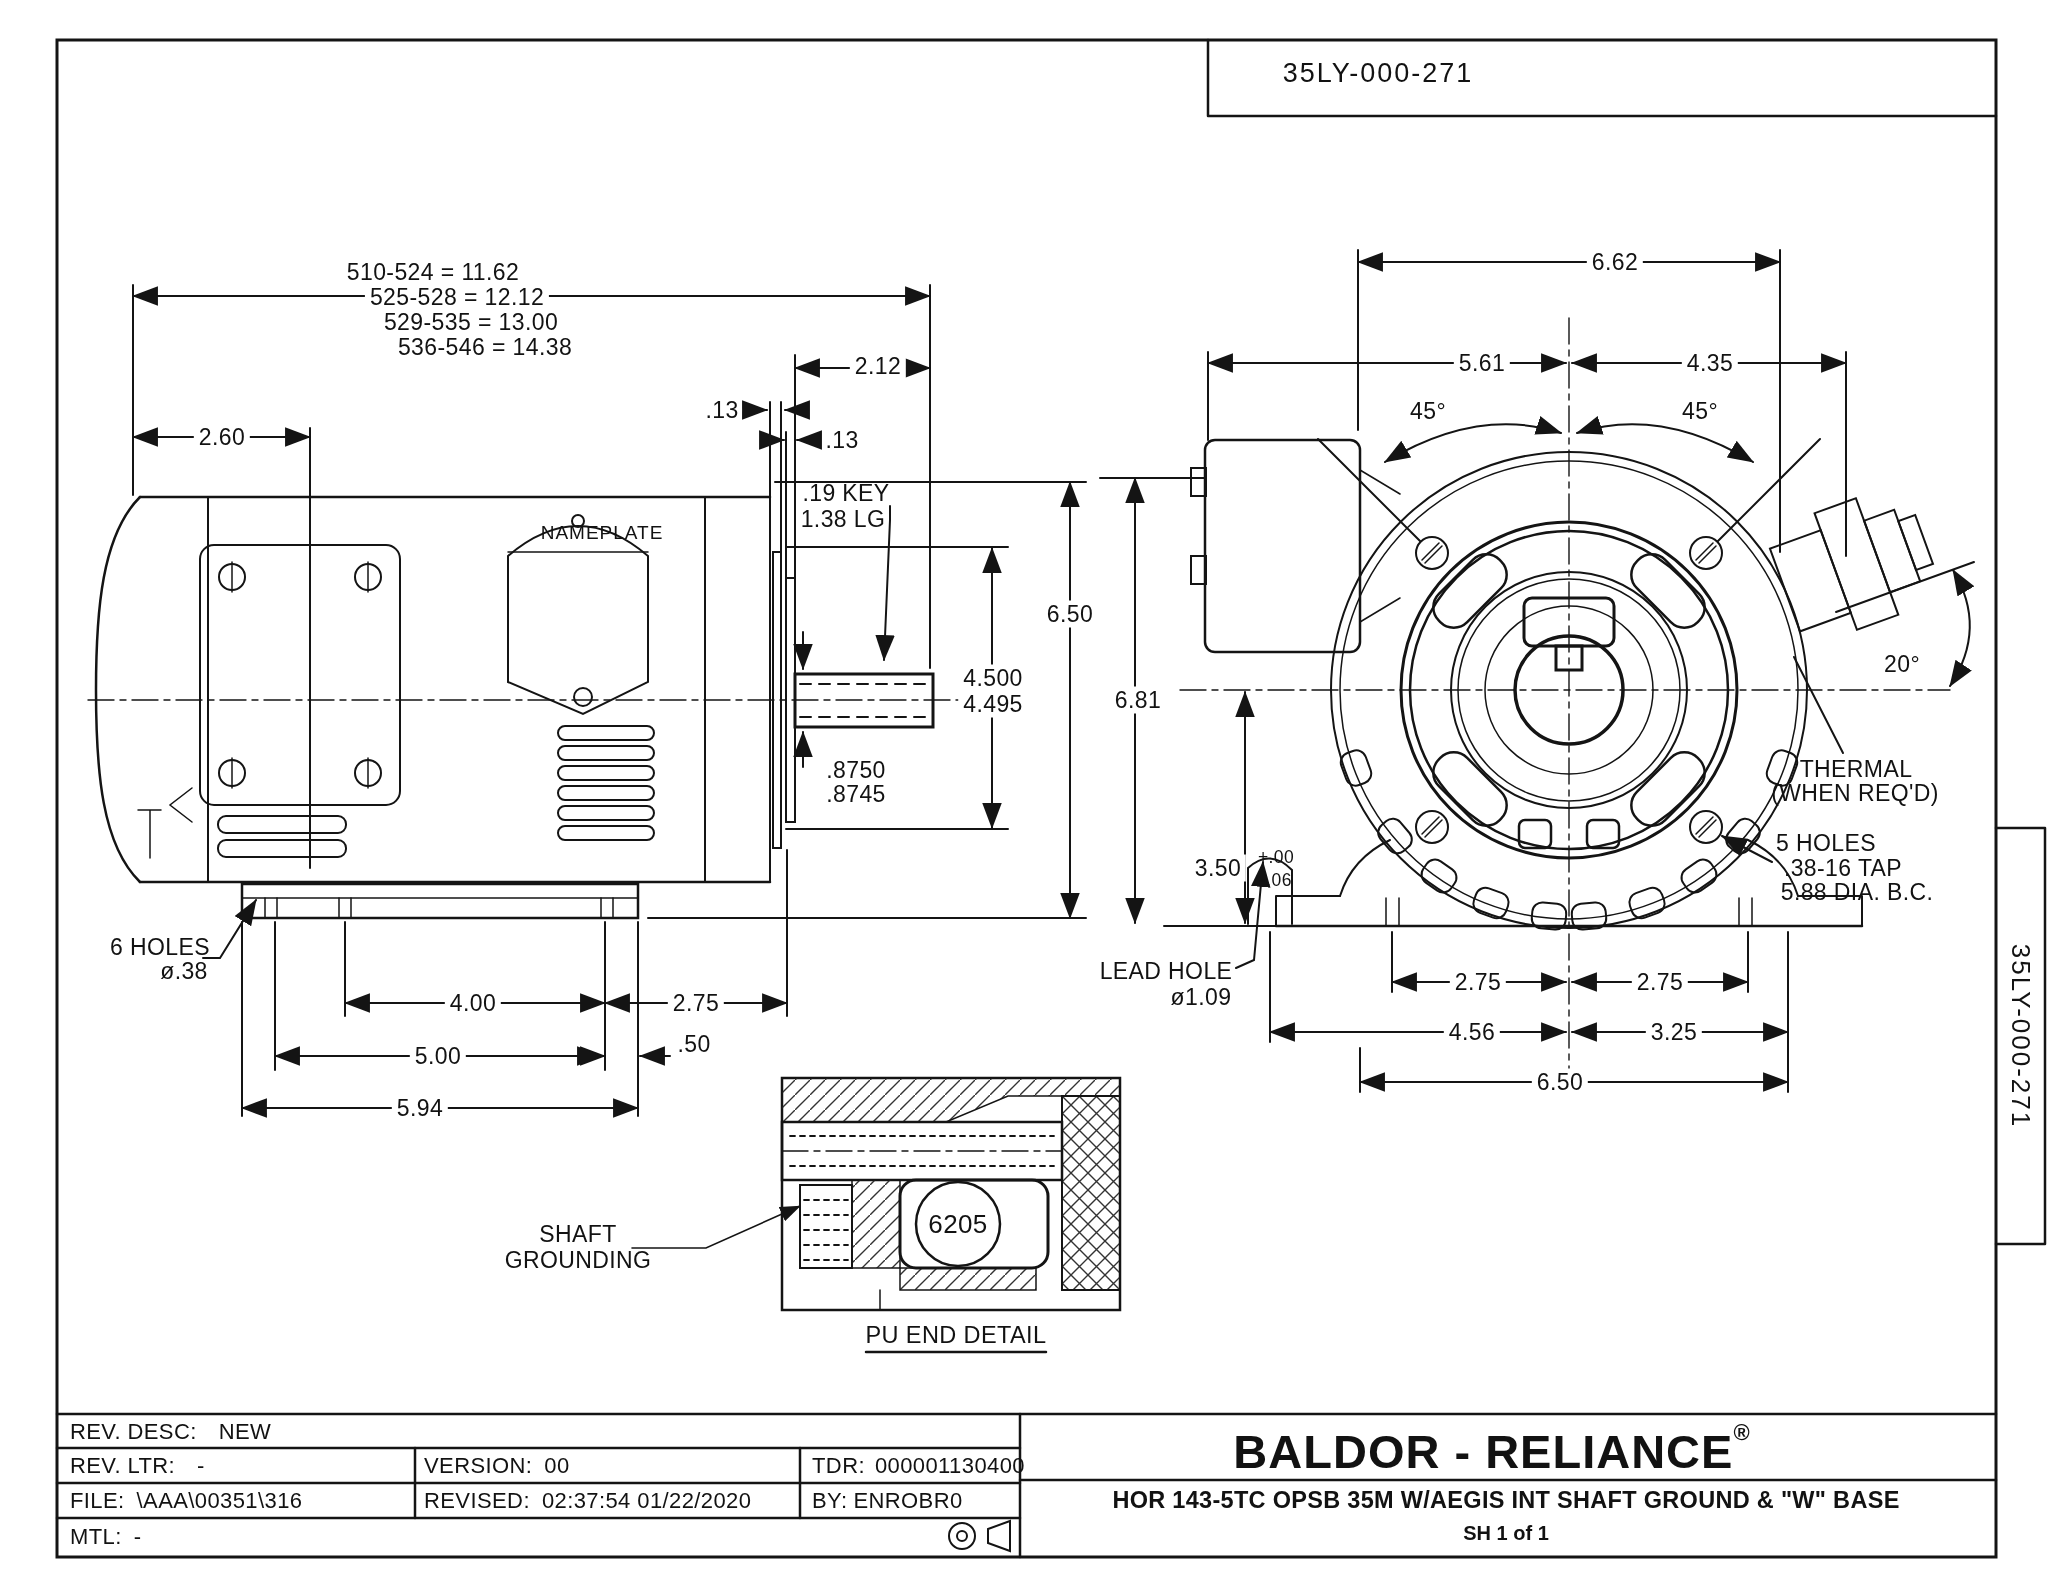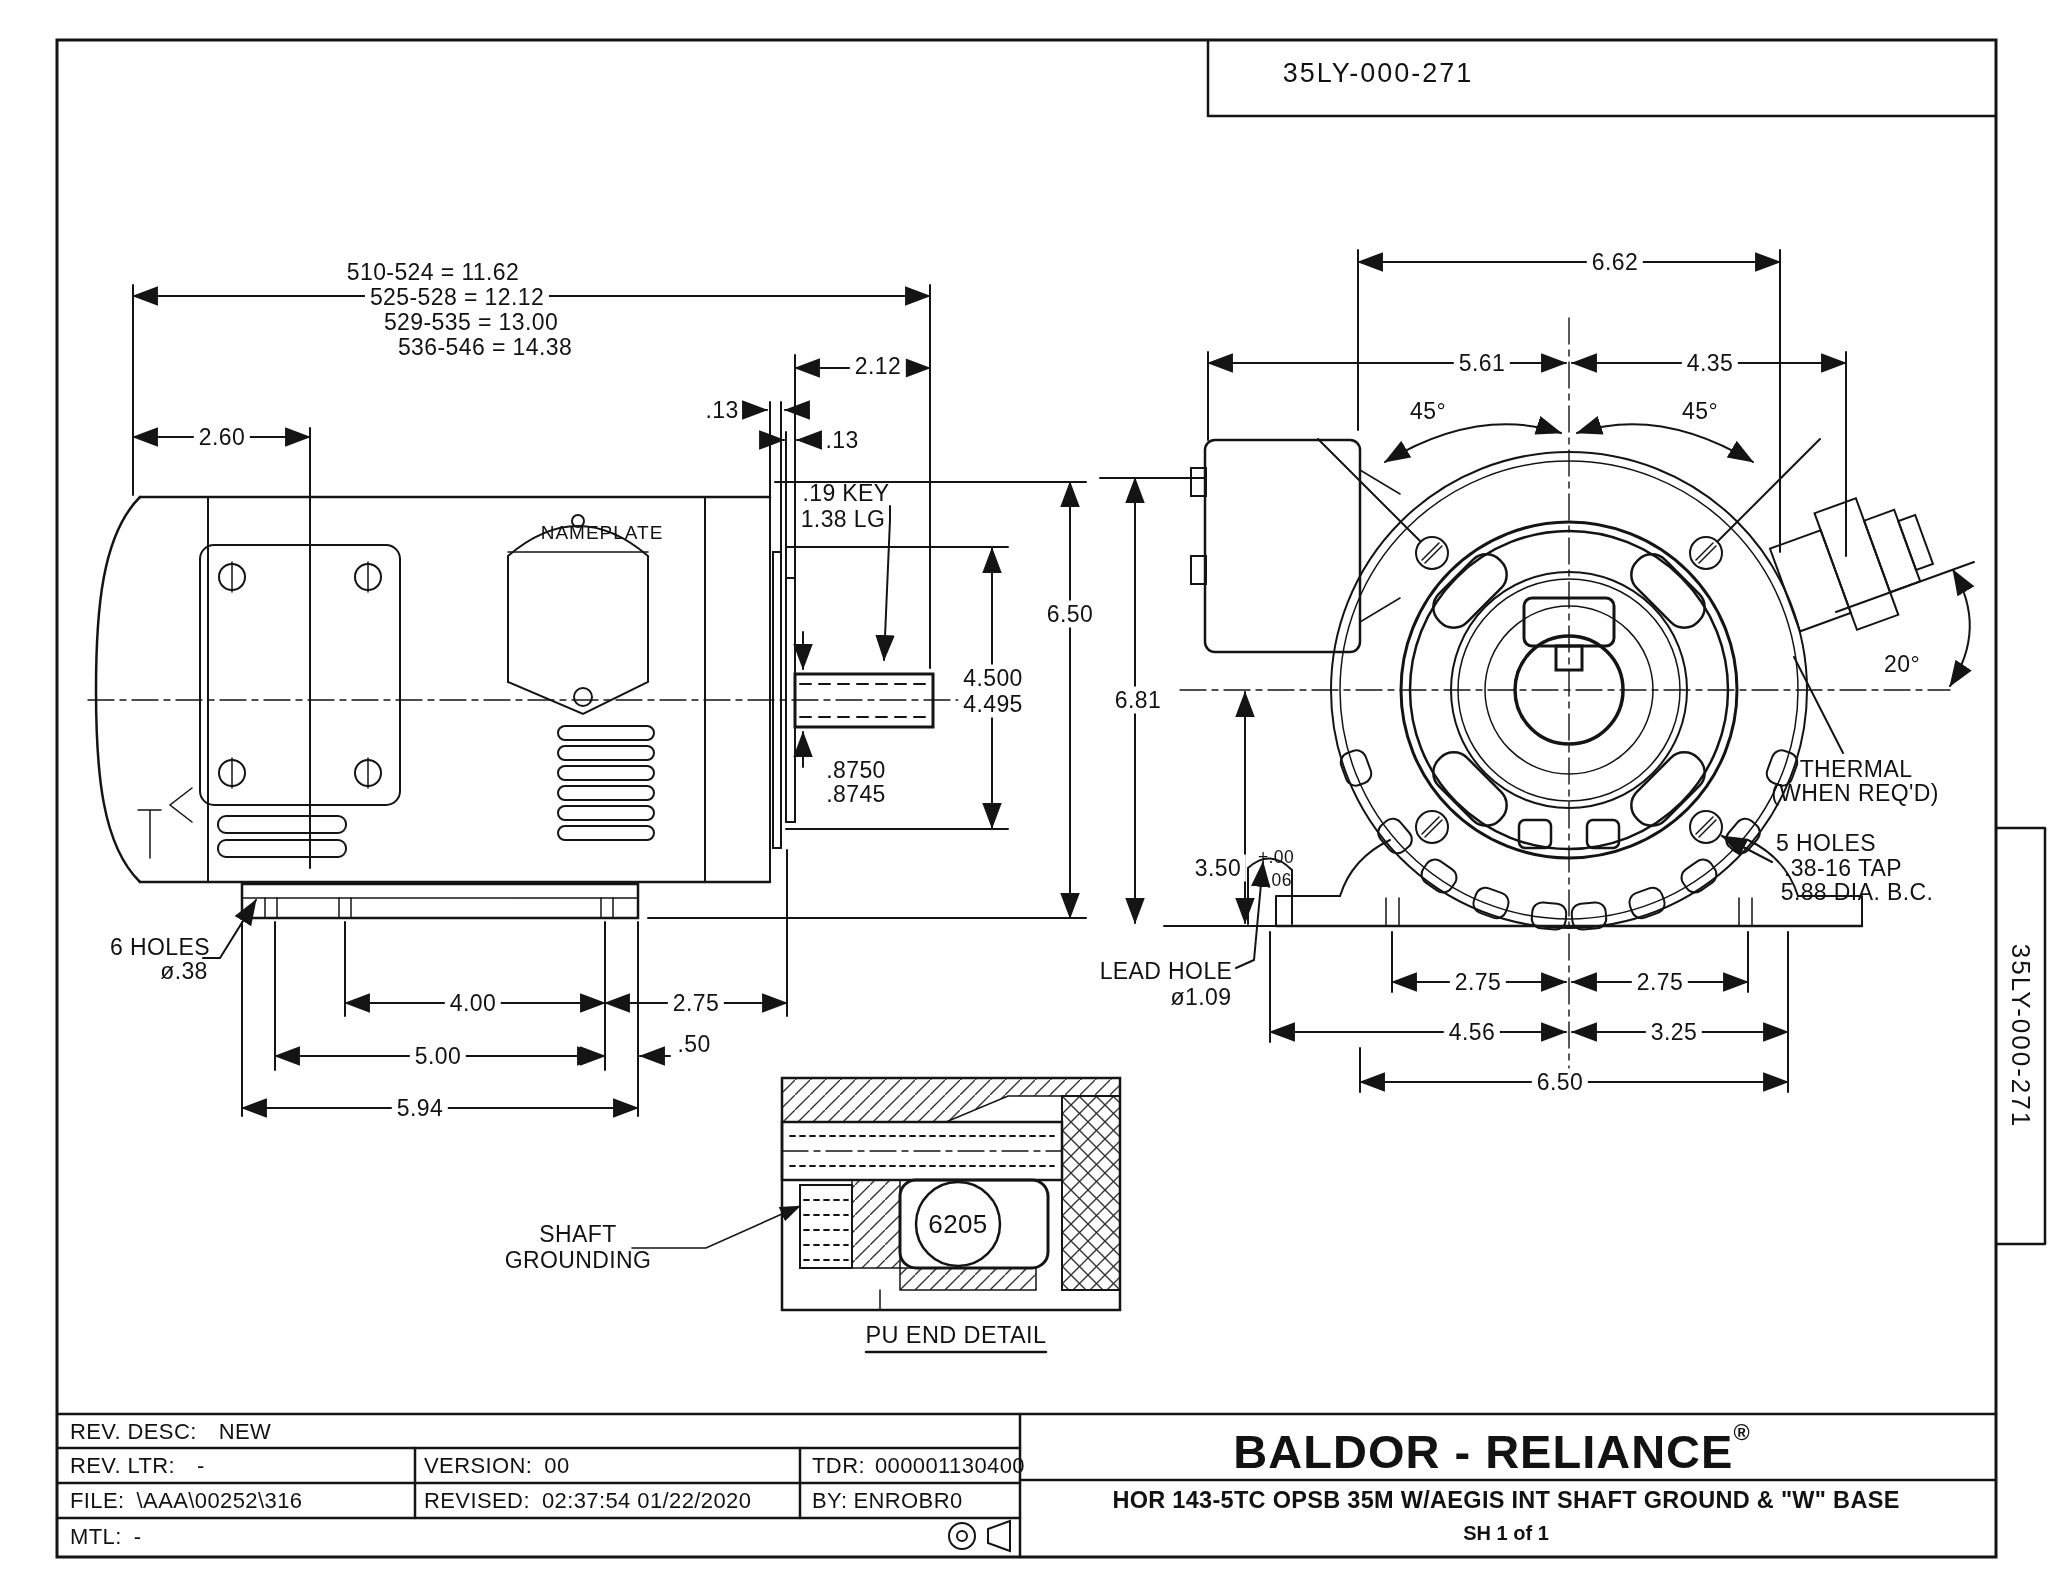--- a/index.html
+++ b/index.html
@@ -303,21 +303,21 @@
 <div class="row" style="left:70px;top:1466px;">
   <span>REV. LTR:</span><span class="val">-</span>
 </div>
 <div class="row" style="left:424px;top:1466px;">
   <span>VERSION:</span><span class="val" style="margin-left:12px;">00</span>
 </div>
 <div class="row" style="left:812px;top:1466px;">
   <span>TDR:</span><span class="val" style="margin-left:10px;">000001130400</span>
 </div>
 <div class="row" style="left:70px;top:1501px;">
-  <span>FILE:</span><span class="val" style="margin-left:12px;">\AAA\00252\316</span>
+  <span>FILE:</span><span class="val" style="margin-left:12px;">\AAA\00351\316</span>
 </div>
 <div class="row" style="left:424px;top:1501px;">
   <span>REVISED:</span><span class="val" style="margin-left:12px;">02:37:54 01/22/2020</span>
 </div>
 <div class="row" style="left:812px;top:1501px;">
   <span>BY:</span><span class="val" style="margin-left:6px;">ENROBR0</span>
 </div>
 <div class="row" style="left:70px;top:1537px;">
   <span>MTL:</span><span class="val" style="margin-left:12px;">-</span>
 </div>

